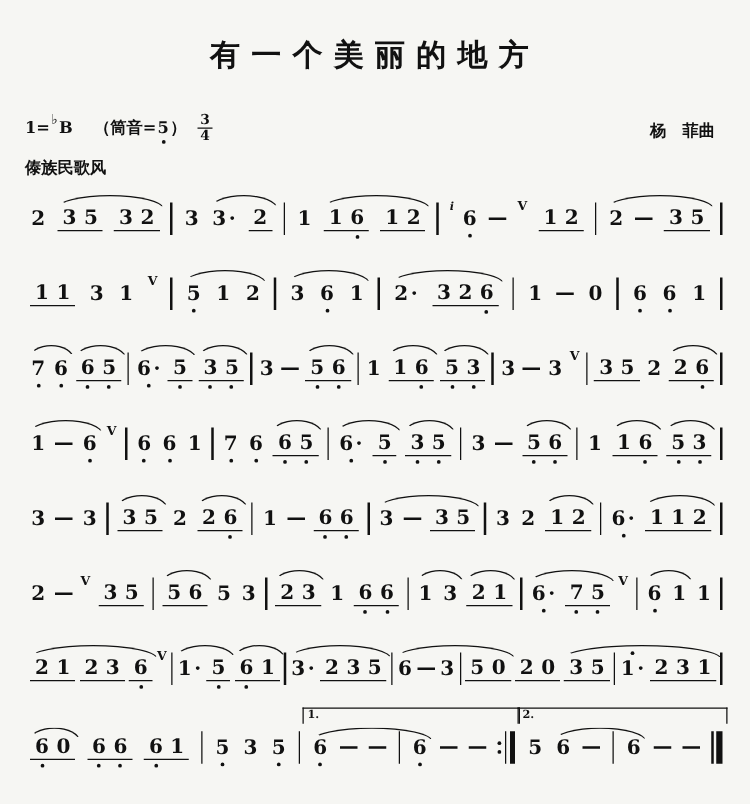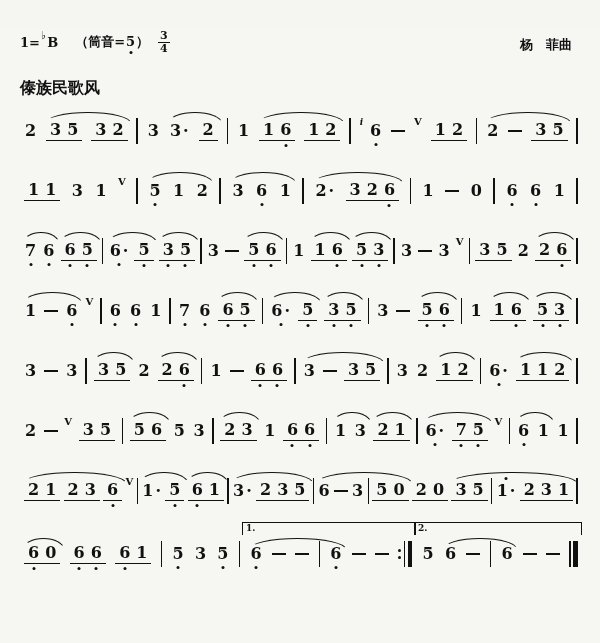--- a/index.html
+++ b/index.html
@@ -25,21 +25,21 @@
     font-size:13px;font-weight:700;
     font-family:"DejaVu Serif","Liberation Serif",serif;
   }
   .keysig{display:inline-flex;align-items:center;gap:1px;}
   .flat{font-size:11px;transform:translateY(-7px);}
   .tube{margin-left:16px;}
   .mini-note{position:relative;display:inline-block;padding:0 1px;}
   .mini-note .lodot{position:absolute;left:50%;transform:translateX(-50%);bottom:-5px;width:3px;height:3px;border-radius:50%;background:#111;}
   .meter{display:inline-flex;flex-direction:column;align-items:center;line-height:1.05;font-size:11px;margin-left:8px;vertical-align:middle;}
   .meter .num{border-bottom:1.3px solid #111;padding:0 2px;}
-  .style-line{margin:24px 0 0 20px;font-size:16px;font-weight:700;font-family:"DejaVu Serif","Liberation Serif",serif;}
+  .style-line{margin:11px 0 0 20px;font-size:13px;font-weight:700;font-family:"DejaVu Serif","Liberation Serif",serif;}
   .score{margin:2px 18px 0 20px;}
   .score-line{
     position:relative;height:60px;
     display:flex;align-items:center;justify-content:space-between;
     padding:0 4px;
   }
   .score-line.volta-line{height:66px;}
   .tok{flex:0 0 auto;}
   .note{
     position:relative;display:inline-block;
@@ -91,20 +91,21 @@
     position:absolute;left:3px;top:0px;
     font-size:9px;font-weight:700;
     font-family:"DejaVu Serif","Liberation Serif",serif;
   }
 </style>
 </head>
 <body>
 
 <div class="page">
 
+  <div class="title">有一个美丽的地方</div>
 
   <div class="meta-row">
     <span class="keysig">
       <span>1=</span>
         <span class="flat">♭</span>
         <span>B</span>
       <span class="tube"><span>（筒音=</span><span class="mini-note"><span>5</span><span class="lodot"></span></span><span>）</span></span>
       <span class="meter">
         <span class="num">3</span>
         <span class="den">4</span>

